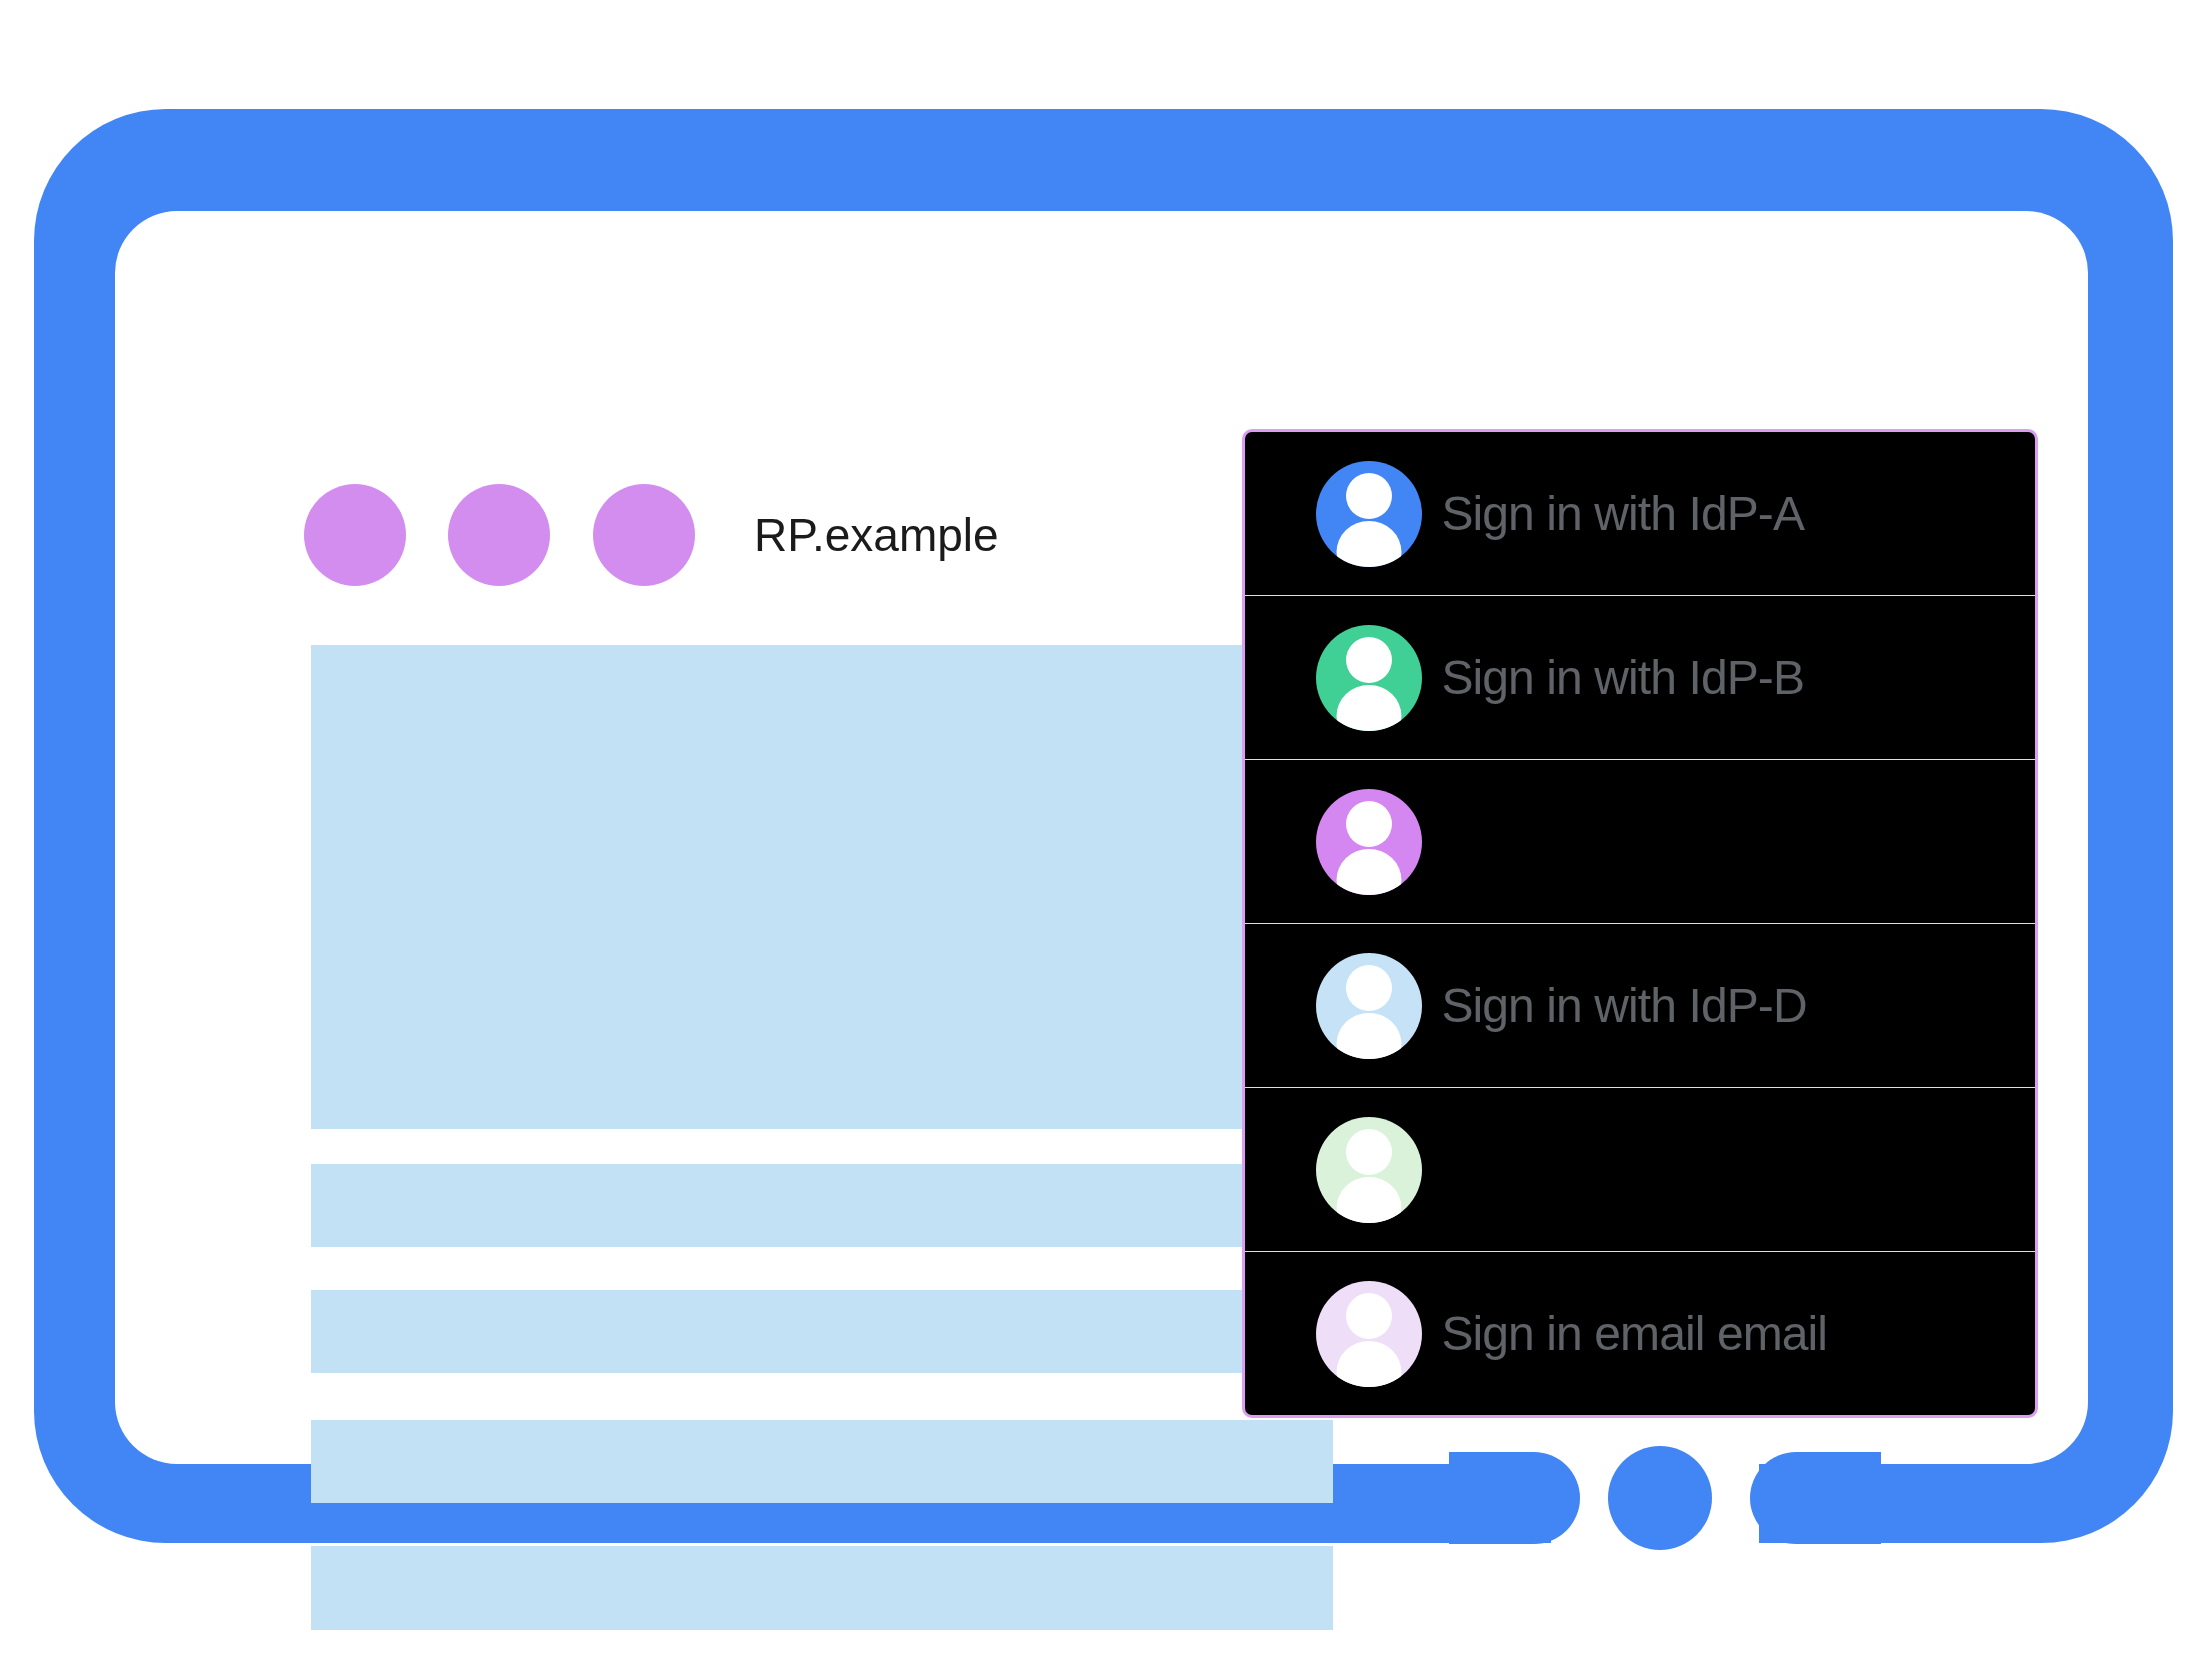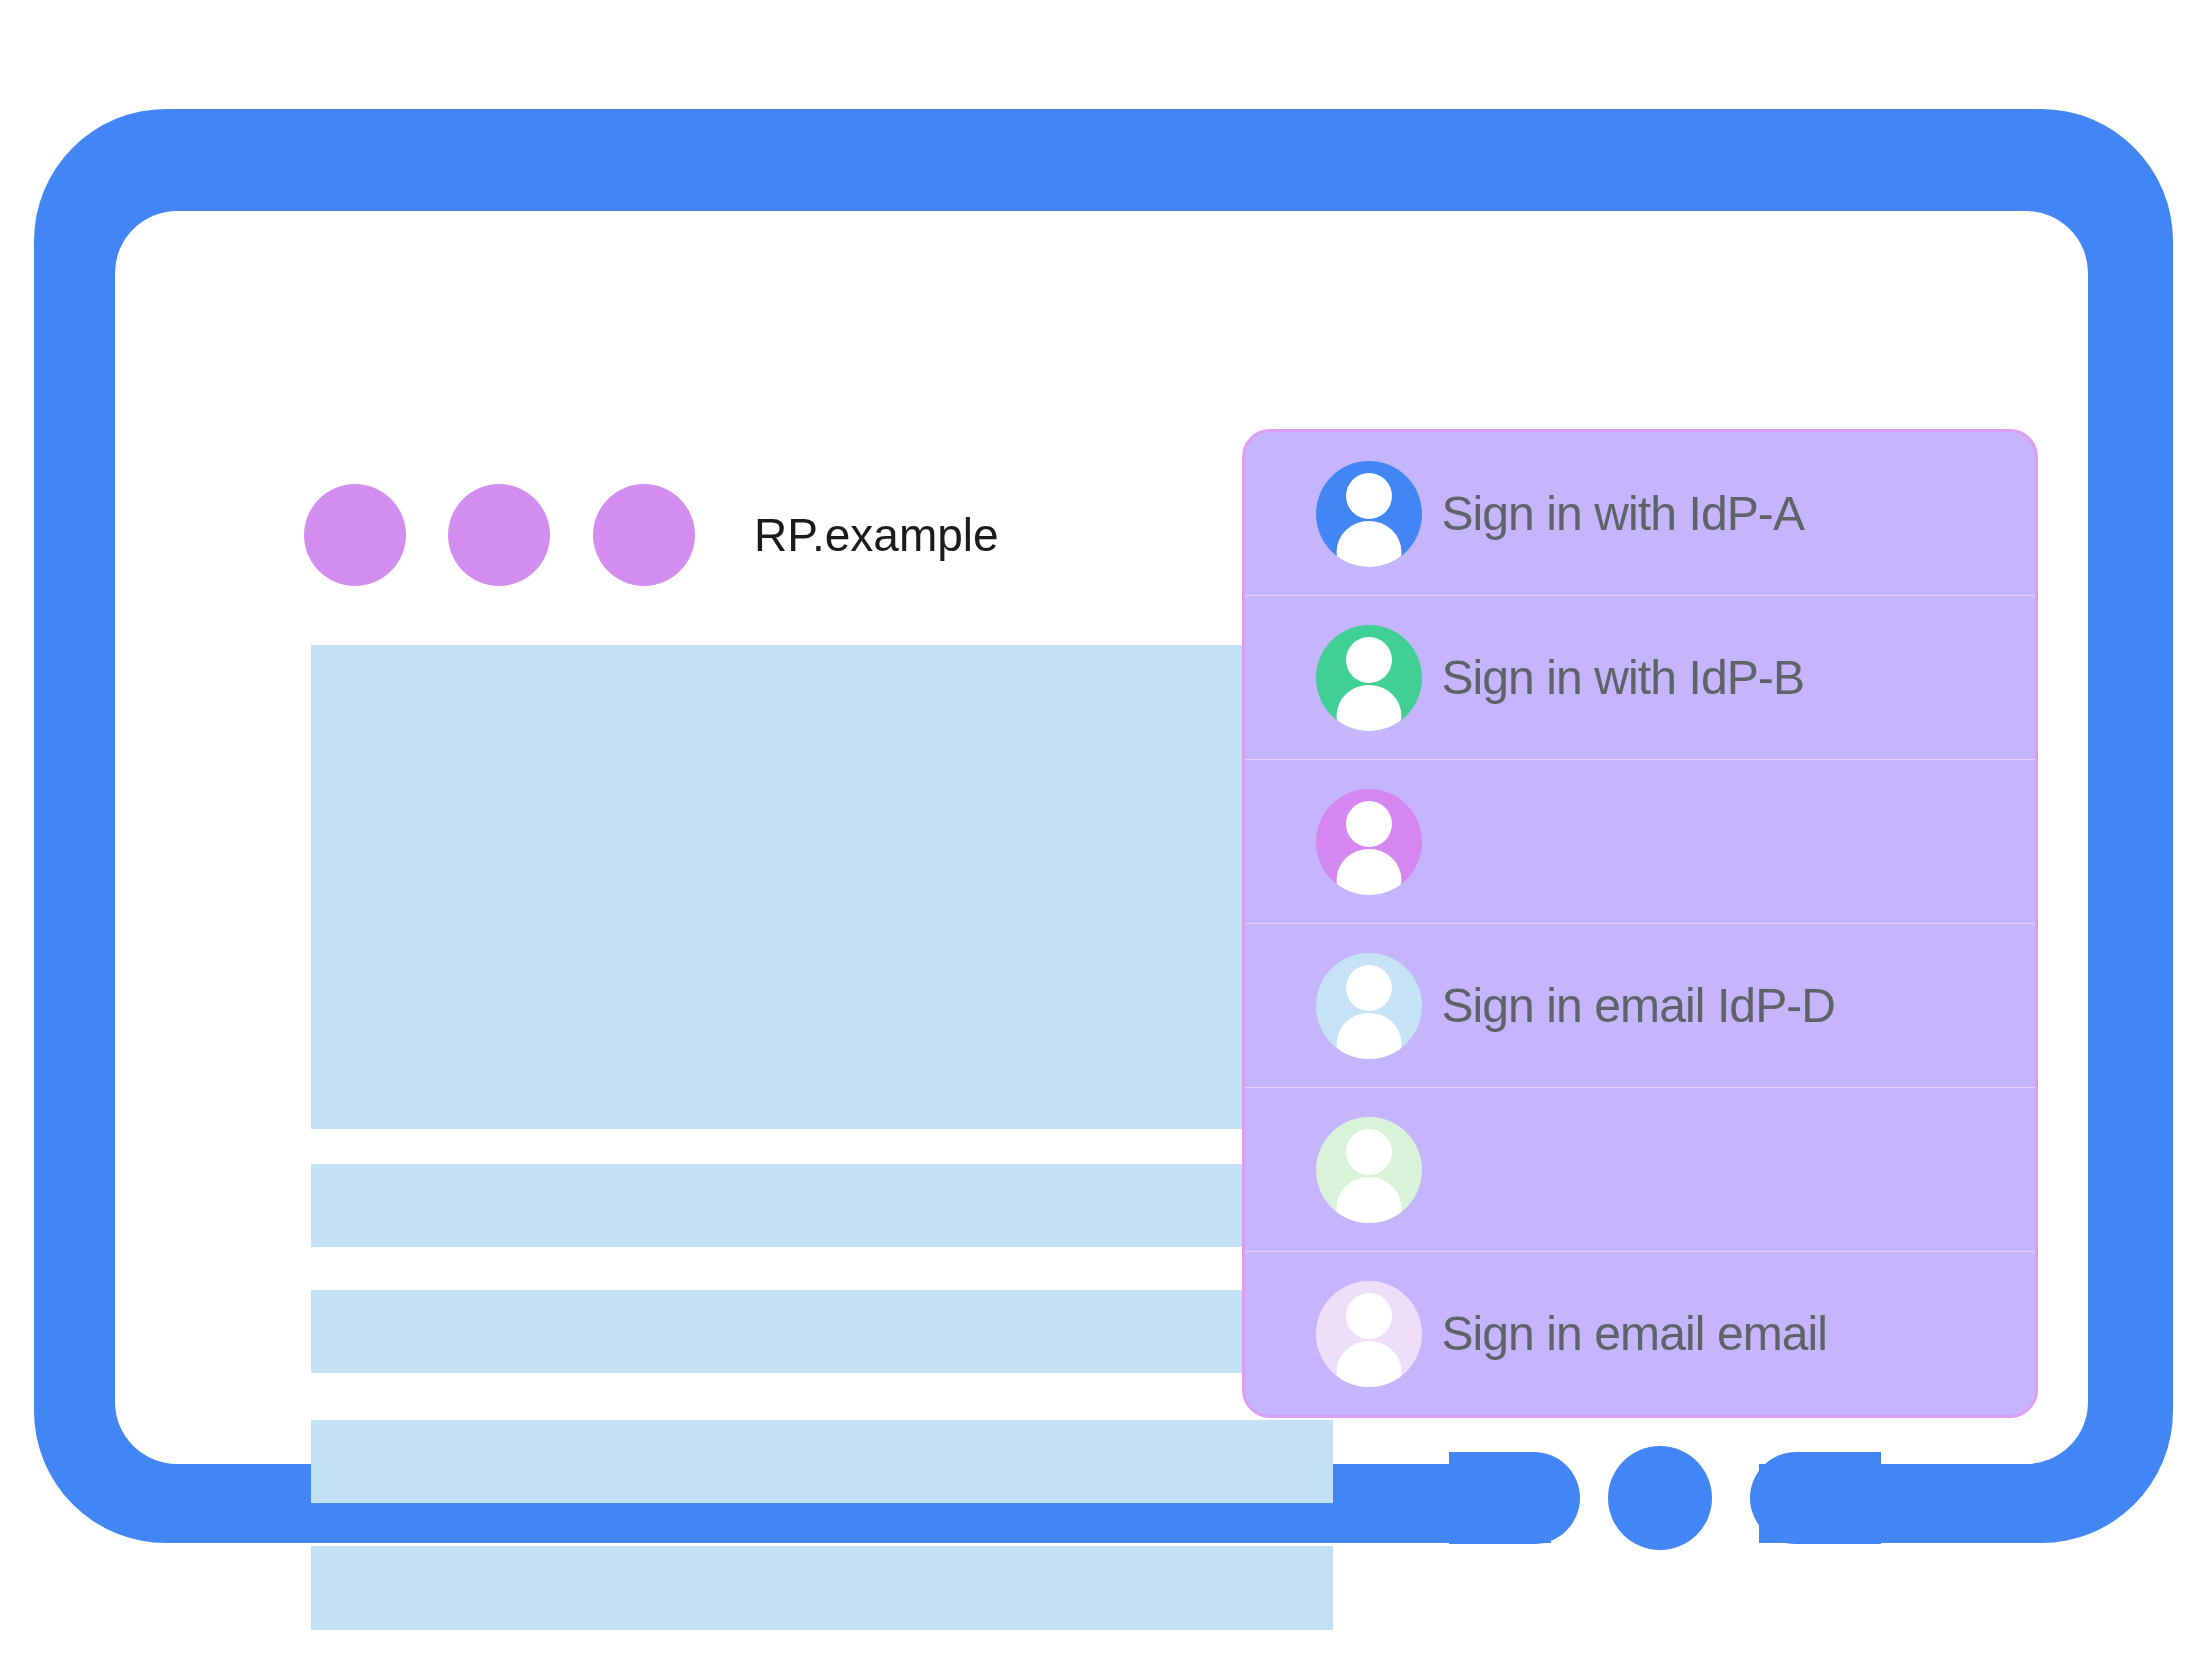--- a/index.html
+++ b/index.html
@@ -57,23 +57,23 @@
   .ph.hero { top: 434px; height: 484px; }
   .ph.l1 { top: 953px; height: 83px; }
   .ph.l2 { top: 1079px; height: 83px; }
   .ph.l3 { top: 1209px; height: 83px; }
   .ph.l4 { top: 1335px; height: 84px; }
 
   
   .dialog {
     left: 1242px; top: 429px; width: 796px; height: 989px;
     box-sizing: border-box;
-    background: #c4b5fd;
+    background: #000000;
     border: 3.5px solid var(--dialog-border-pink);
-    border-radius: 28px;
+    border-radius: 10px;
     display: flex; flex-direction: column;
     overflow: hidden;
   }
   .option-row {
     flex: 1 1 0;
     display: flex; align-items: center;
     padding-left: 71px; gap: 19.4px;
     border-bottom: 1.8px solid var(--divider-pink);
     cursor: pointer;
   }
@@ -138,21 +138,21 @@
     <span class="avatar" style="background: rgb(212, 135, 240);">
       <span class="head"></span>
       <span class="shoulders"></span>
     </span>
   </div>
       <div class="option-row">
     <span class="avatar" style="background: rgb(198, 226, 247);">
       <span class="head"></span>
       <span class="shoulders"></span>
     </span>
-    <span class="option-label">Sign in email IdP-D</span>
+    <span class="option-label">Sign in with IdP-D</span>
   </div>
       <div class="option-row">
     <span class="avatar" style="background: rgb(218, 242, 218);">
       <span class="head"></span>
       <span class="shoulders"></span>
     </span>
   </div>
       <div class="option-row">
     <span class="avatar" style="background: rgb(238, 222, 248);">
       <span class="head"></span>

